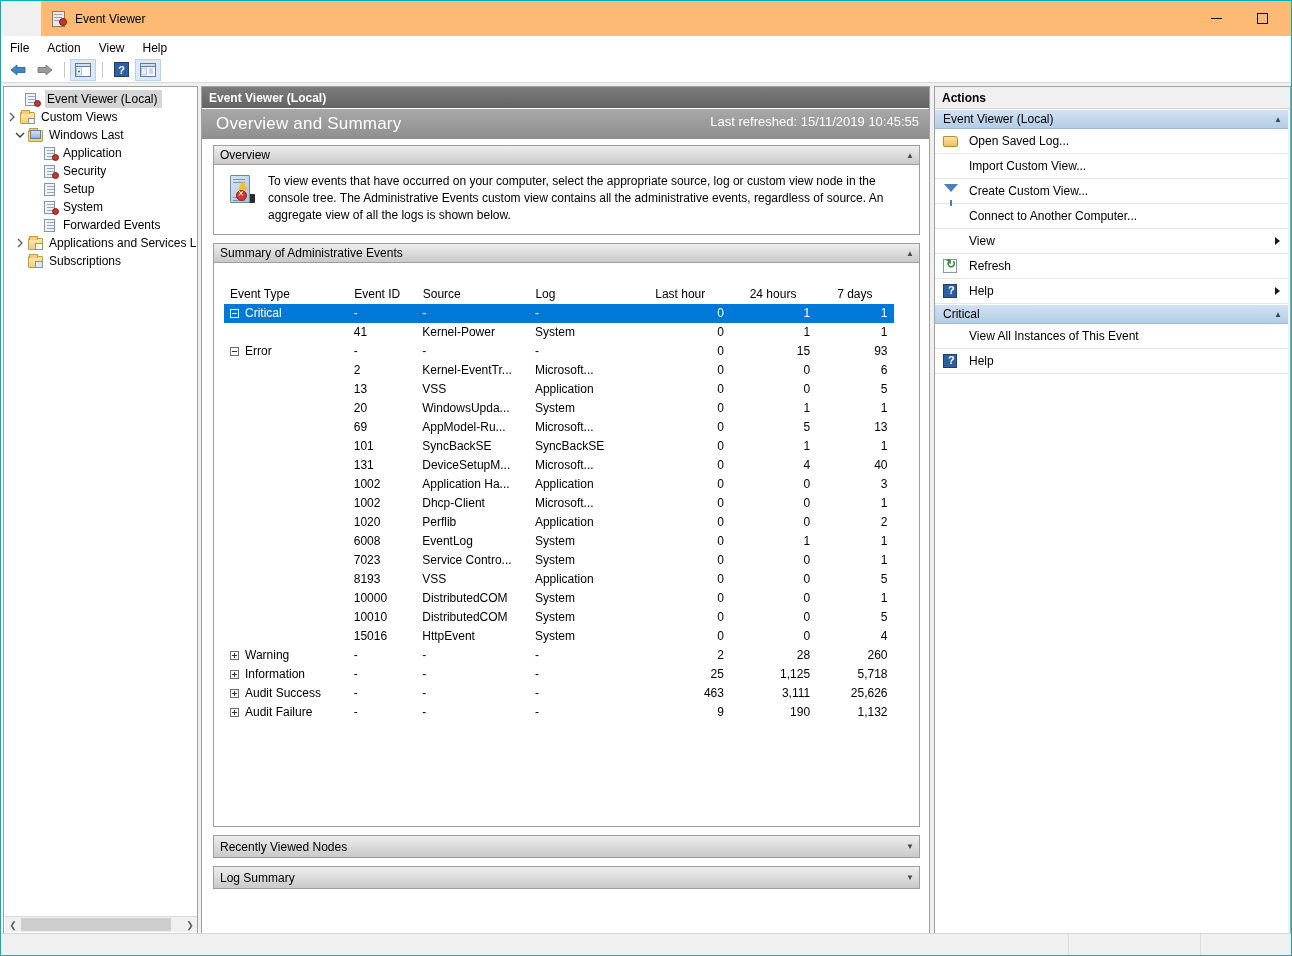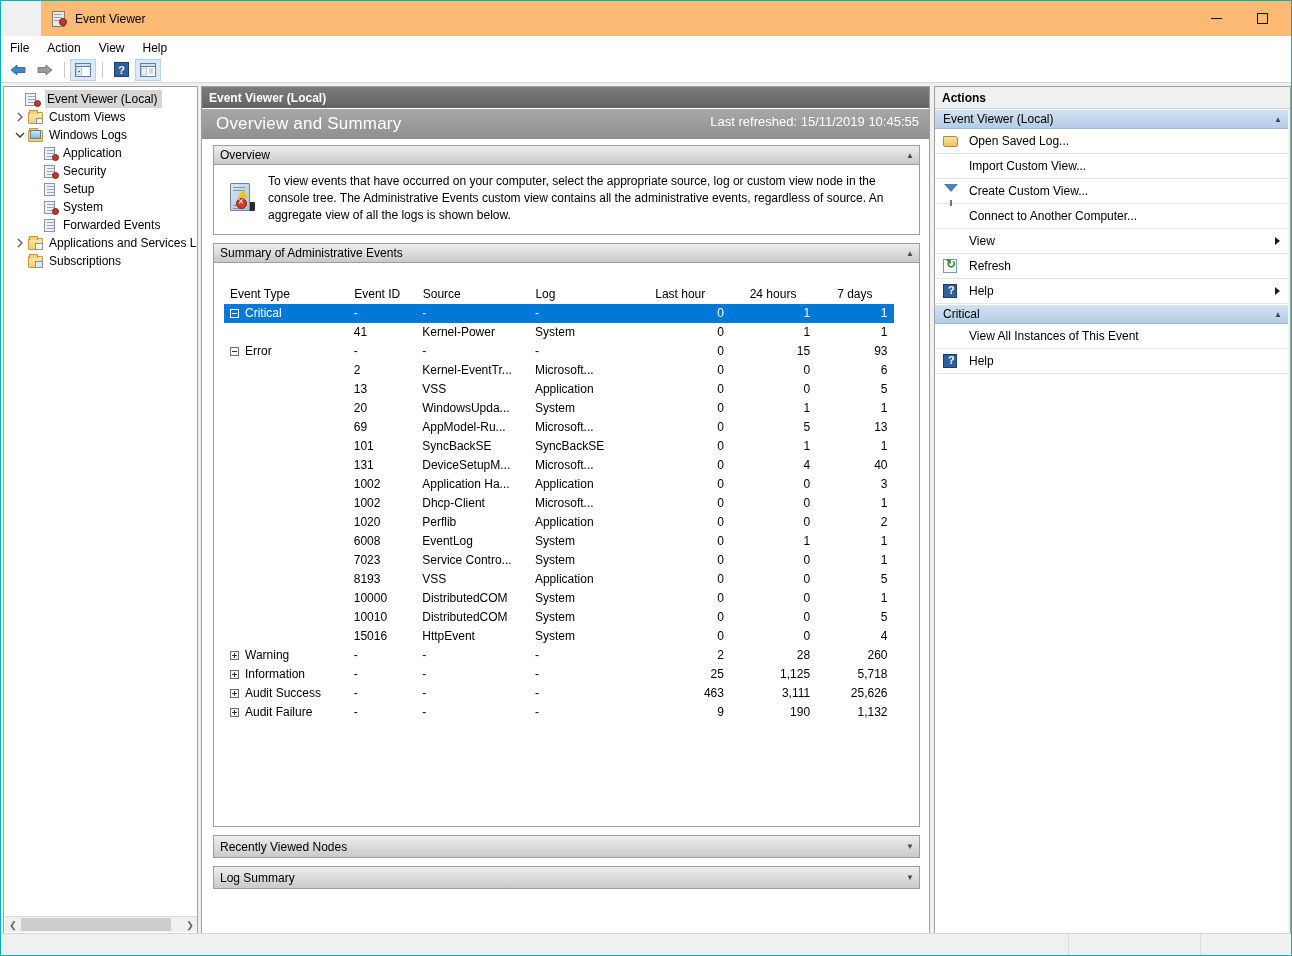--- a/index.html
+++ b/index.html
@@ -233,21 +233,21 @@
     background: linear-gradient(#eeeeee, #c9c9c9);
     border-bottom: 1px solid #9e9e9e;
     display: flex; align-items: center;
     padding: 0 5px 0 6px;
     font-size: 12px;
     justify-content: space-between;
   }
   .sec-header .caret { font-size: 8px; color: #4a4a4a; }
   .sec-body { padding: 8px 10px 10px 10px; }
 
-  .ov-row { display: flex; gap: 12px; align-items: center; }
+  .ov-row { display: flex; gap: 12px; align-items: flex-start; }
   .ov-icon {
     width: 28px; height: 34px; flex: none; position: relative;
     margin-top: 2px; margin-left: 4px;
   }
   .ov-icon .book {
     position: absolute; left: 2px; top: 0;
     width: 20px; height: 28px;
     background: linear-gradient(135deg,#d9e6f4,#aac4e0);
     border: 1px solid #6f86a3;
     border-radius: 1px;
@@ -511,21 +511,21 @@
           <span class="ic-log" style="left:1px">
               <i style="top:2px"></i>
               <i style="top:5px"></i>
               <i style="top:8px"></i>
             </span>
           <span class="ic-badge"></span>
         </span>
         <span class="tlabel">Event Viewer (Local)</span>
       </div>
 
-      <div class="tree-row" style="padding-left:8px">
+      <div class="tree-row" style="padding-left:0">
         <span class="expander">
           <svg width="8" height="10" viewBox="0 0 8 10">
               <path d="M2 1 L6 5 L2 9" fill="none" stroke="#5a5a5a" stroke-width="1.3"></path>
             </svg>
         </span>
         <span class="ticon">
           <span class="ic-folder"></span>
             <span class="ic-inner" style="width:7px;height:6px"></span>
         </span>
         <span class="tlabel">Custom Views</span>
@@ -534,21 +534,21 @@
       <div class="tree-row" style="padding-left:8px">
         <span class="expander">
           <svg width="10" height="8" viewBox="0 0 10 8">
               <path d="M1 2 L5 6 L9 2" fill="none" stroke="#3a3a3a" stroke-width="1.3"></path>
             </svg>
         </span>
         <span class="ticon">
           <span class="ic-folder"></span>
             <span class="ic-comp"></span>
         </span>
-        <span class="tlabel">Windows Logs</span>
+        <span class="tlabel">Windows Last</span>
       </div>
 
       <div class="tree-row" style="padding-left:38px">
         <span class="ticon">
           <span class="ic-log">
               <i style="top:2px"></i>
               <i style="top:5px"></i>
               <i style="top:8px"></i>
             </span>
           <span class="ic-badge"></span>

